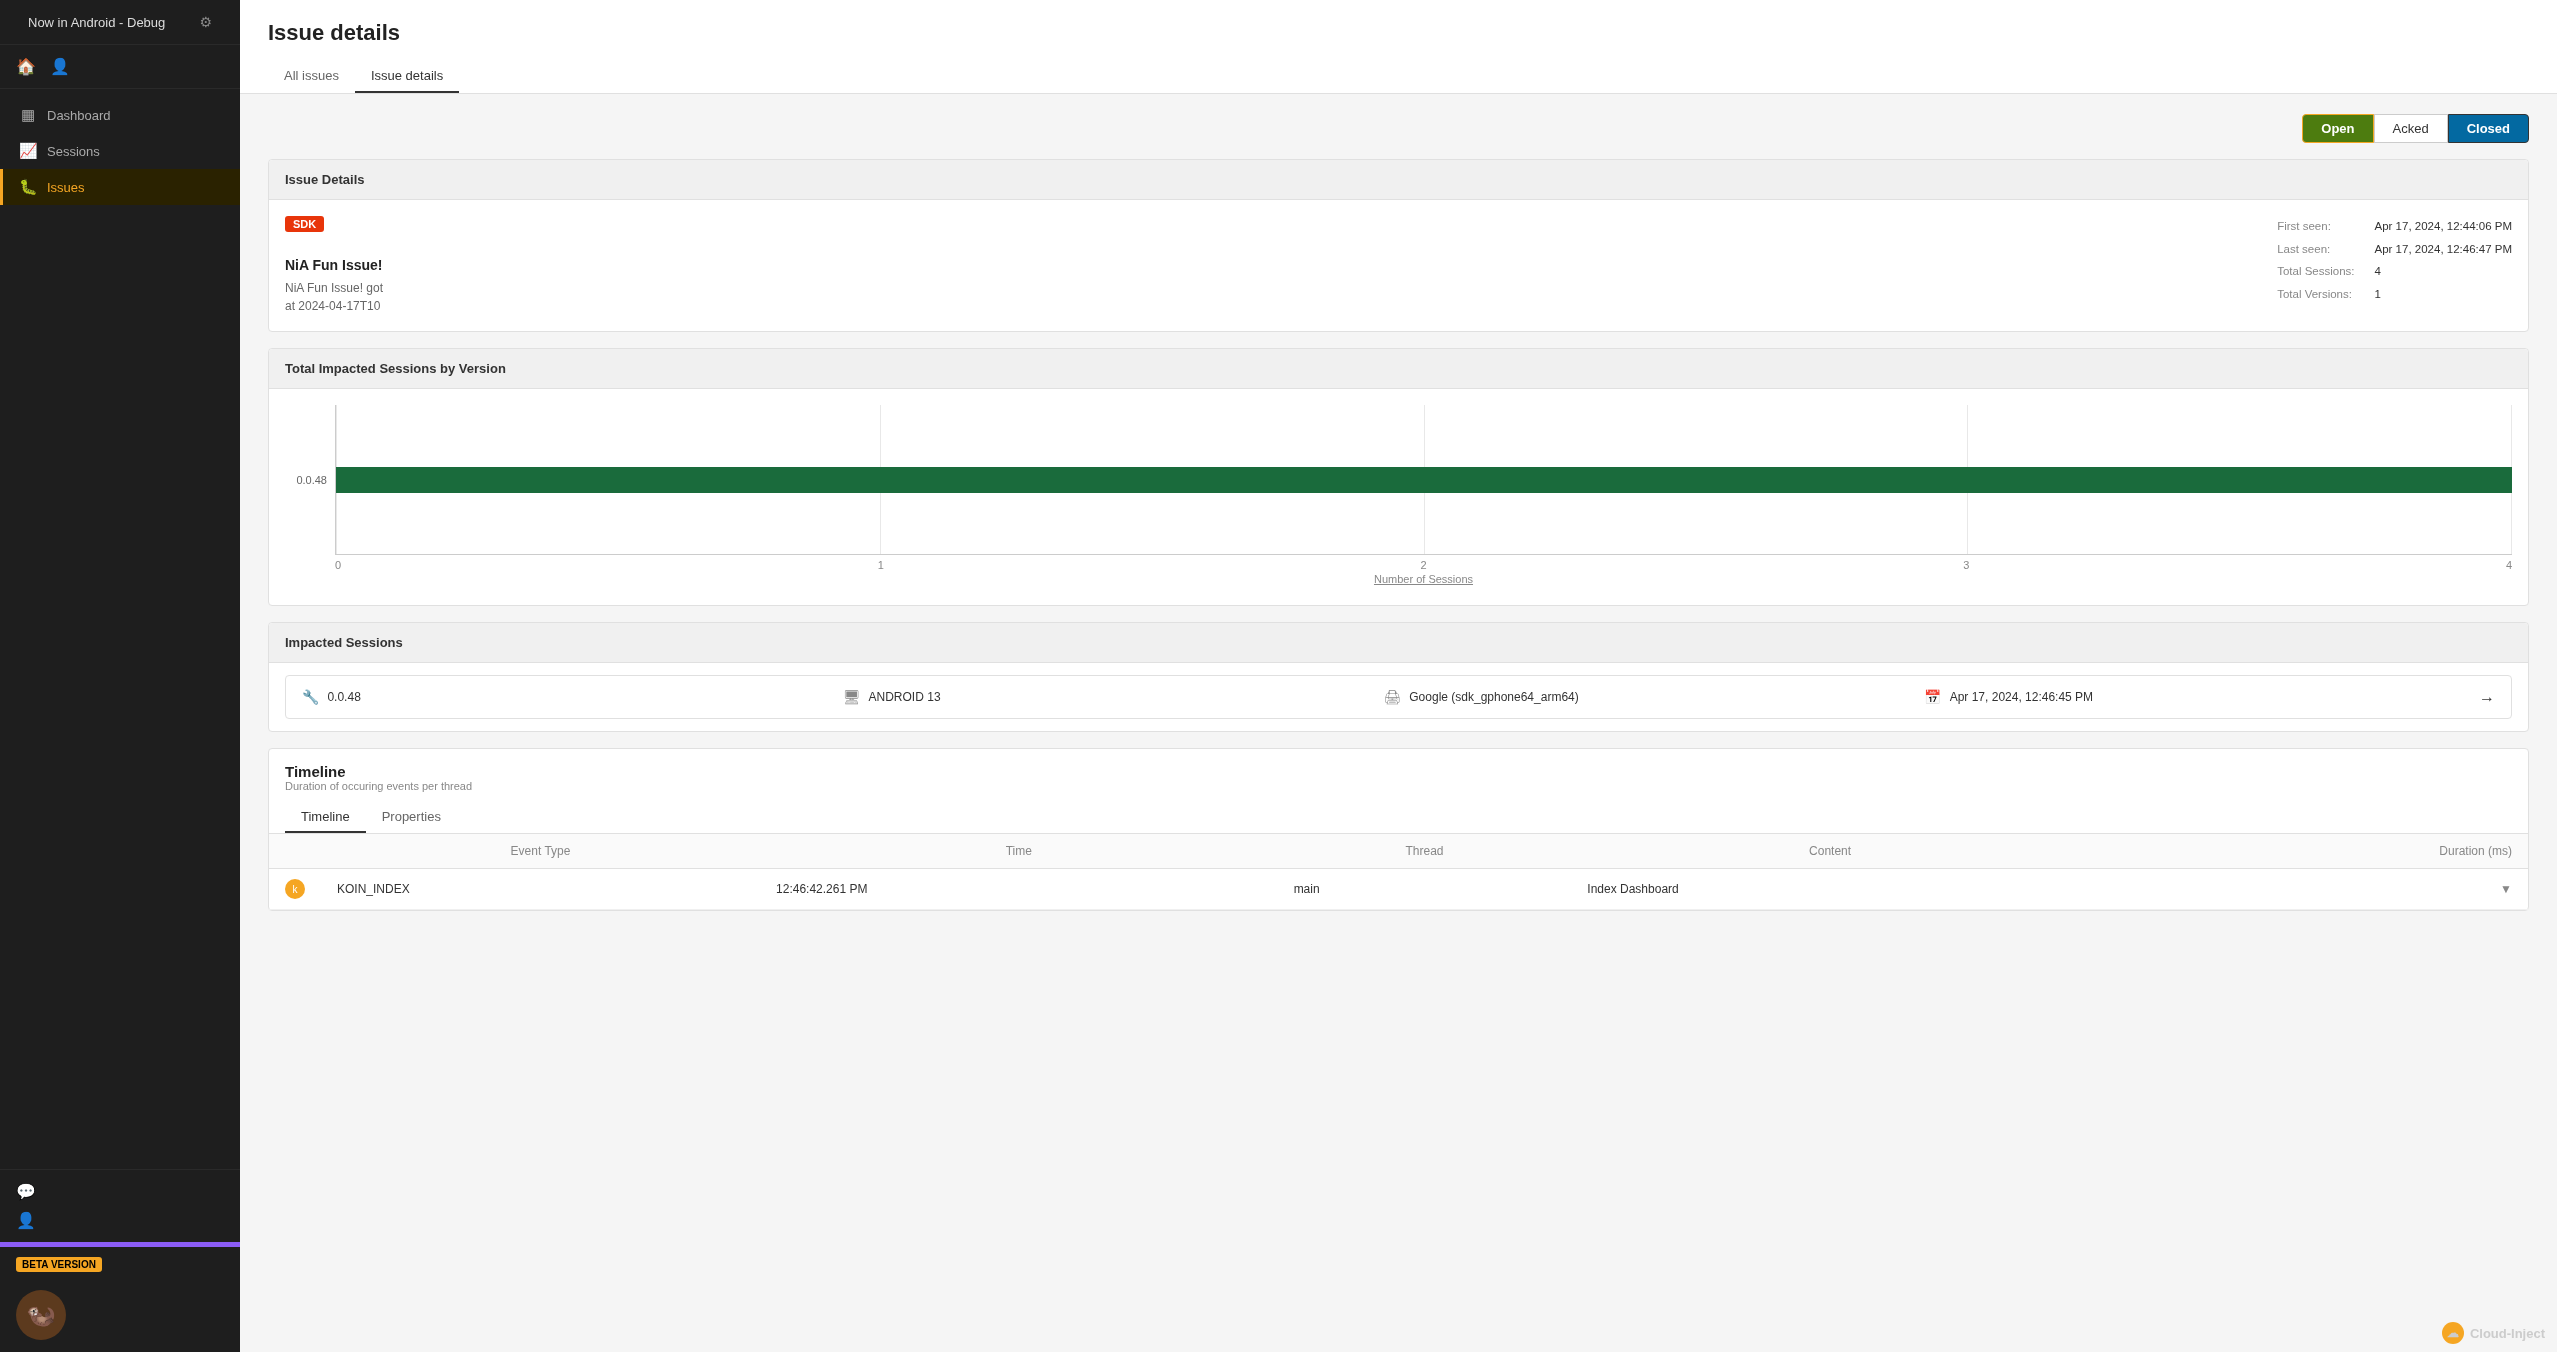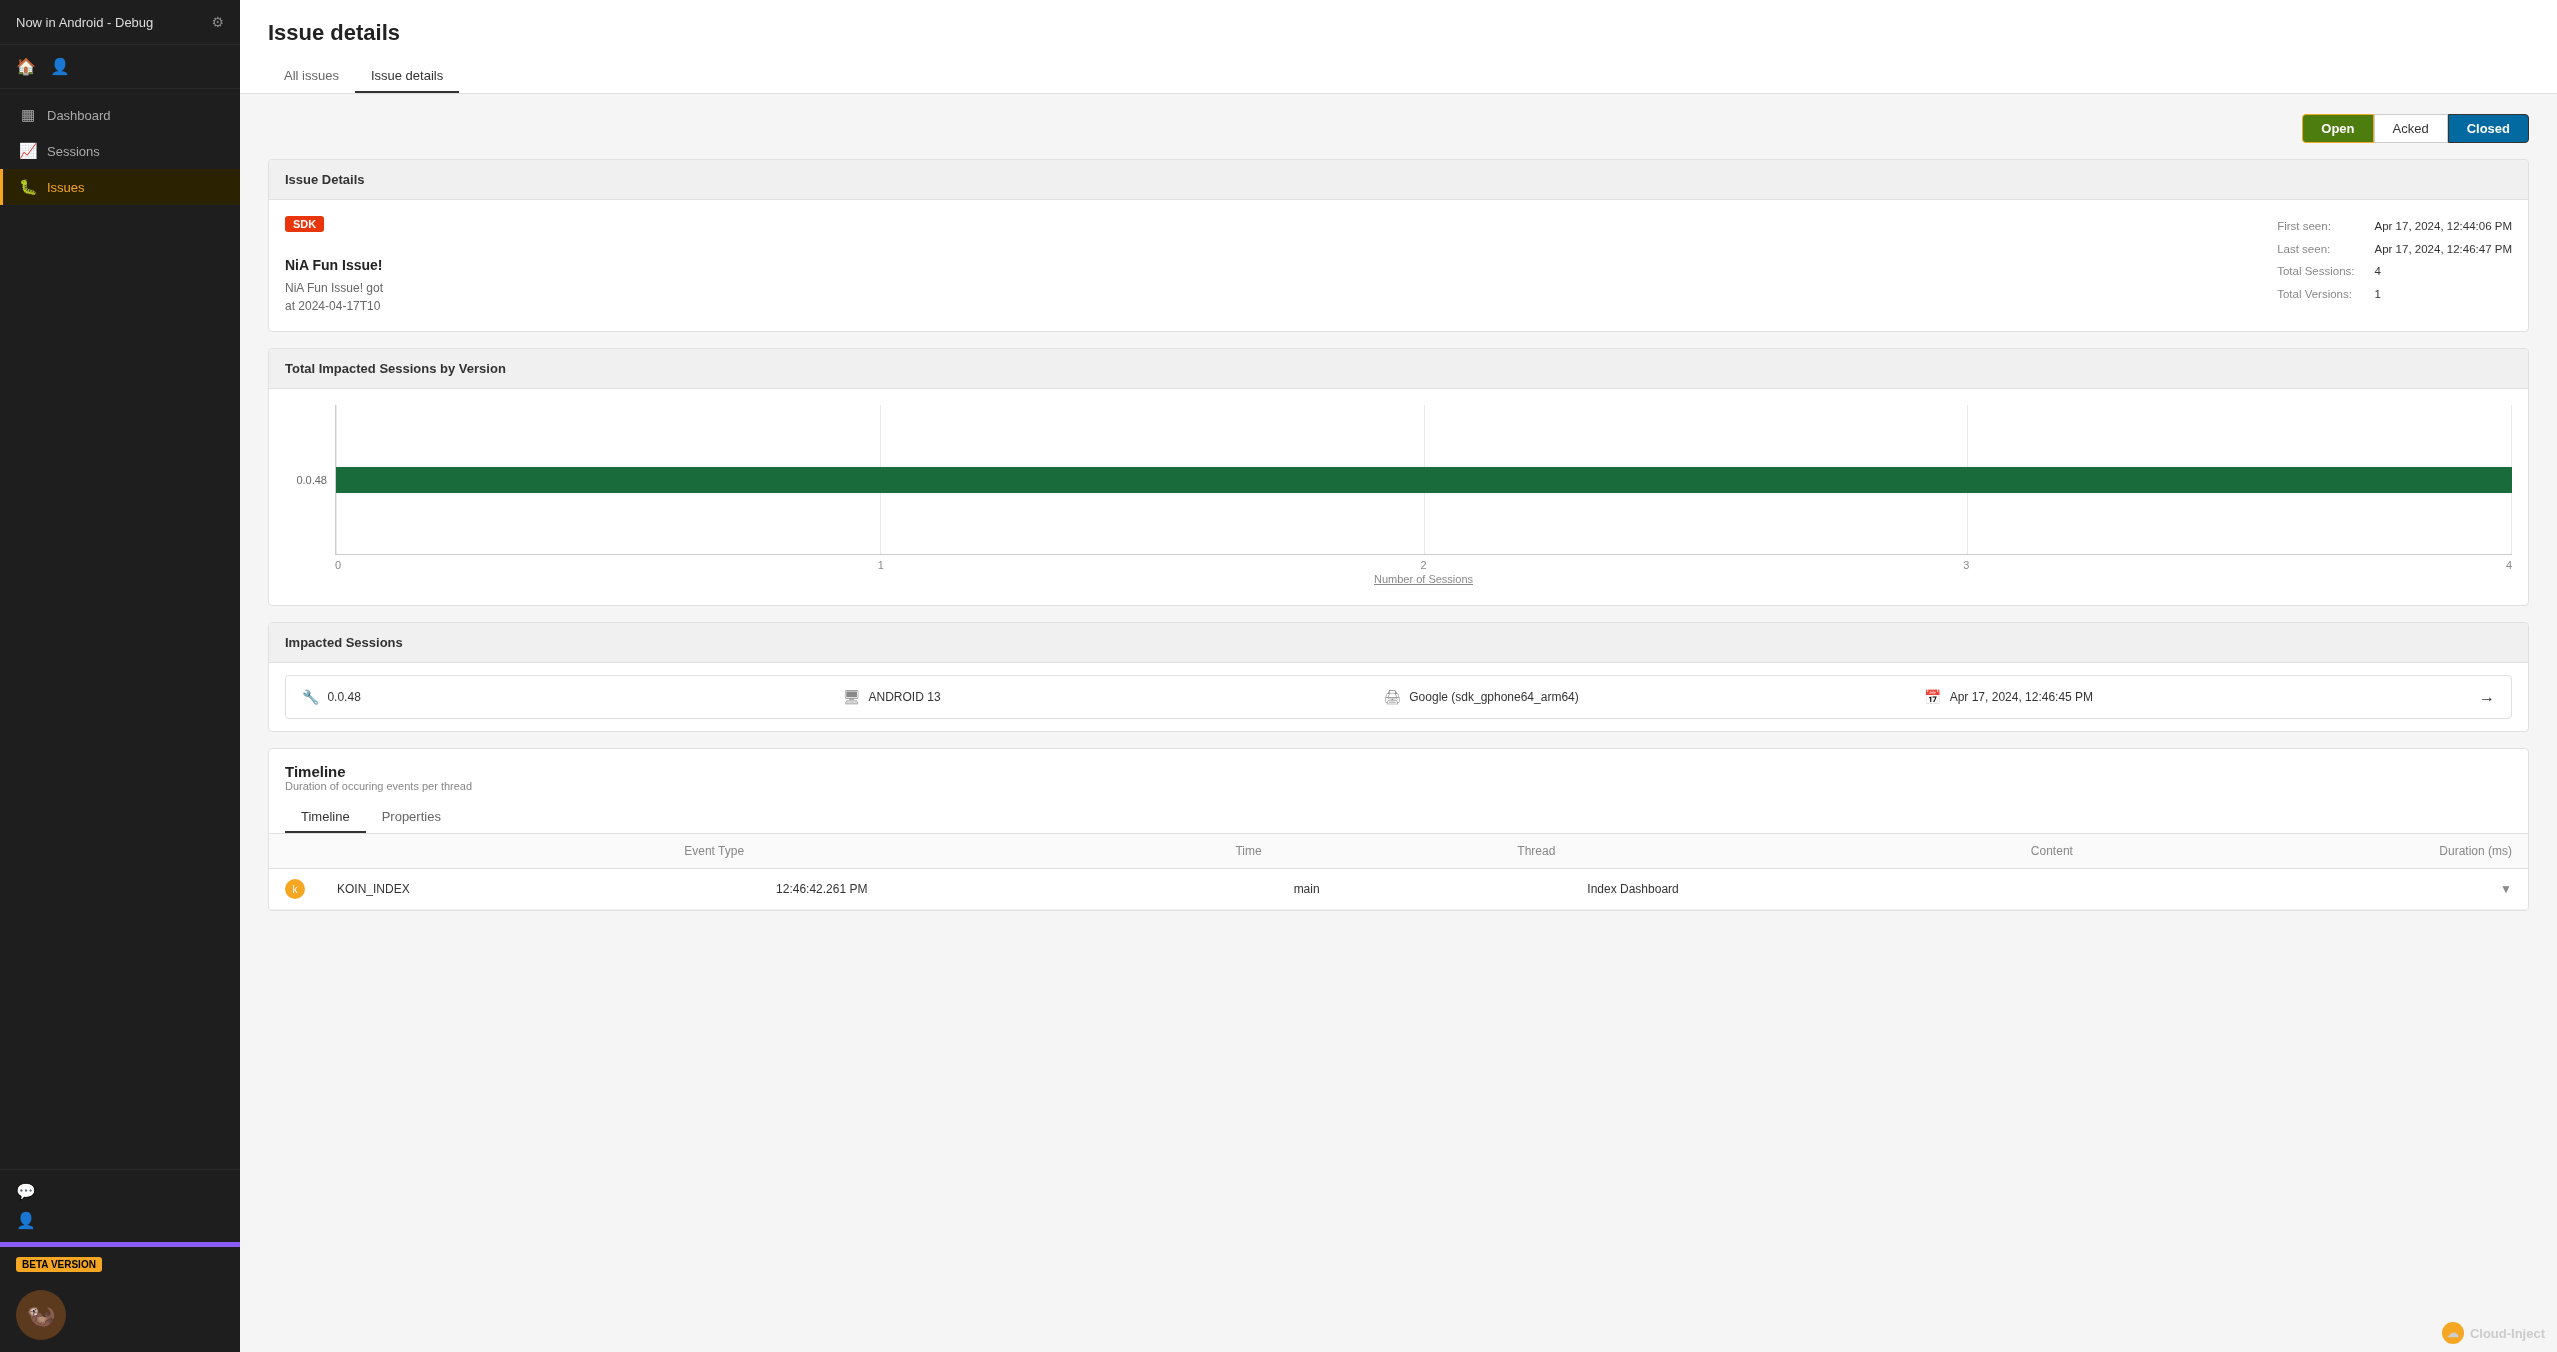--- a/index.html
+++ b/index.html
@@ -12,21 +12,21 @@
       color: #ccc;
       display: flex;
       flex-direction: column;
       flex-shrink: 0;
       height: 100vh;
     }
     .sidebar-header {
       display: flex;
       align-items: center;
       justify-content: space-between;
-      padding: 14px 16px;
+      padding: 14px 28px;
       border-bottom: 1px solid #2a2a2a;
     }
     .sidebar-header-title {
       font-size: 13px;
       color: #ddd;
       font-weight: 500;
     }
     .sidebar-gear {
       color: #888;
       cursor: pointer;
@@ -290,21 +290,21 @@
       border-bottom: 2px solid #333;
     }
 
     
     .timeline-table {
       width: 100%;
       border-collapse: collapse;
     }
     .timeline-table th {
       padding: 10px 16px;
-      text-align: right;
+      text-align: center;
       font-size: 12px;
       color: #888;
       font-weight: 500;
       border-bottom: 1px solid #e0e0e0;
       background: #fafafa;
     }
     .timeline-table th:last-child { text-align: right; }
     .timeline-table td {
       padding: 10px 16px;
       font-size: 12px;

